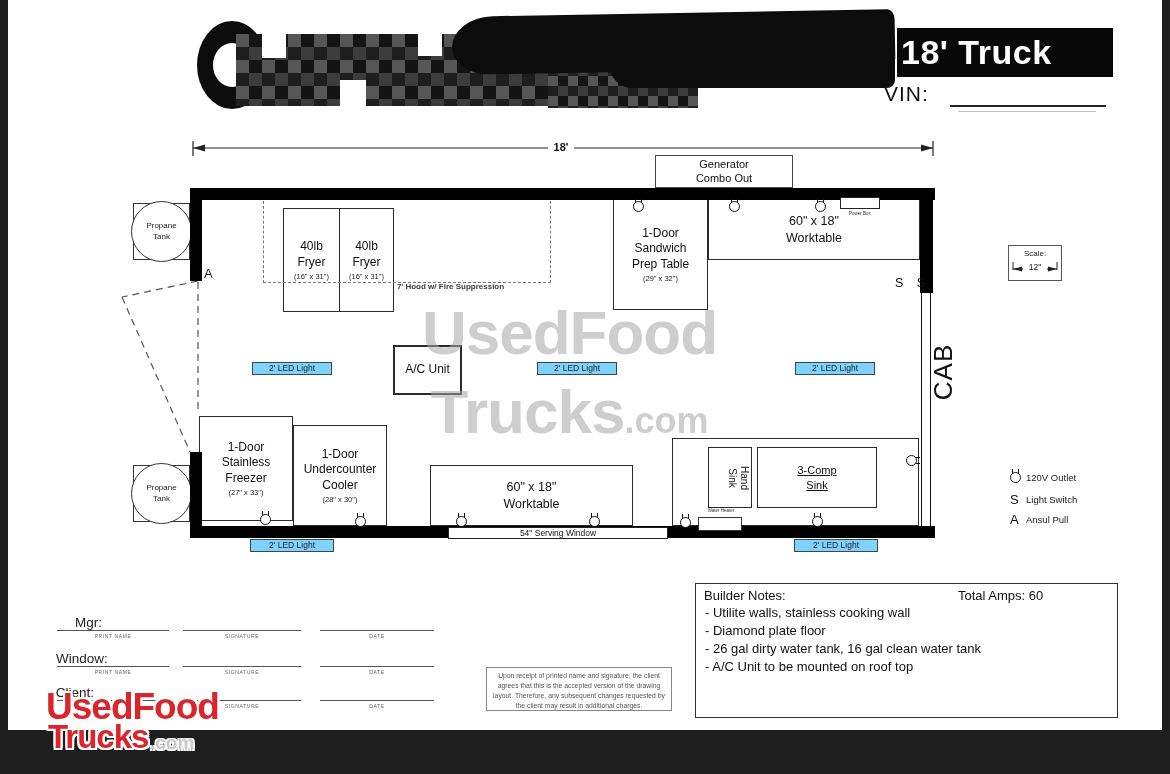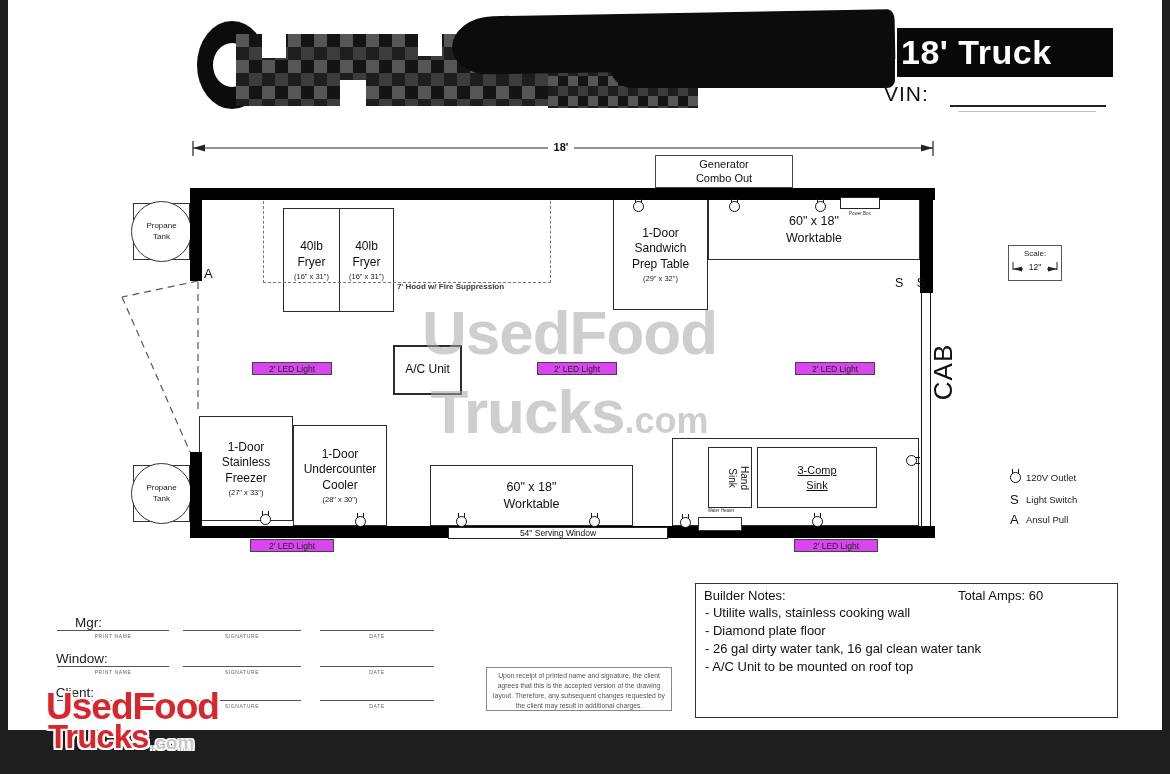--- a/index.html
+++ b/index.html
@@ -20,22 +20,22 @@
   .vin{position:absolute;left:884px;top:82px;font-size:21px;letter-spacing:1px;color:#111;}
   
   .wall{position:absolute;background:#000;z-index:10;}
   .thinline{position:absolute;background:#111;z-index:9;}
   
   .eq{position:absolute;border:1px solid #2b2b2b;background:#fff;box-sizing:border-box;
       display:flex;flex-direction:column;align-items:center;justify-content:center;
       text-align:center;z-index:6;}
   .eqname{font-size:12px;line-height:1.3;color:#111;}
   .eqdims{font-size:7.5px;margin-top:2px;color:#222;}
-  .led{position:absolute;border:1px solid #444;background:#d946ef;box-sizing:border-box;
-       display:flex;align-items:center;justify-content:center;font-size:8.5px;color:#222;z-index:6;}
+  .led{position:absolute;border:1px solid #444;background:#7dd3fc;box-sizing:border-box;
+       display:flex;justify-content:center;font-size:8.5px;color:#222;z-index:6;}
   .hood{position:absolute;left:263px;top:196px;width:286px;height:86px;border:1px dashed #777;
         border-top:none;z-index:8;pointer-events:none;}
   .hood-label{position:absolute;left:348px;top:282px;width:205px;text-align:center;
               font-size:8px;font-weight:bold;color:#3a3a3a;z-index:8;}
   .outlet{position:absolute;width:9px;height:9px;border:1.4px solid #111;border-radius:50%;
           background:#fff;z-index:12;}
   .outlet::before,.outlet::after{content:"";position:absolute;width:1.4px;height:4px;background:#111;top:-4px;}
   .outlet::before{left:1px;} .outlet::after{right:1px;}
   .outlet.rot{transform:rotate(90deg);}
   .propane{position:absolute;width:55px;height:55px;border:1px solid #333;background:#fff;z-index:3;}

